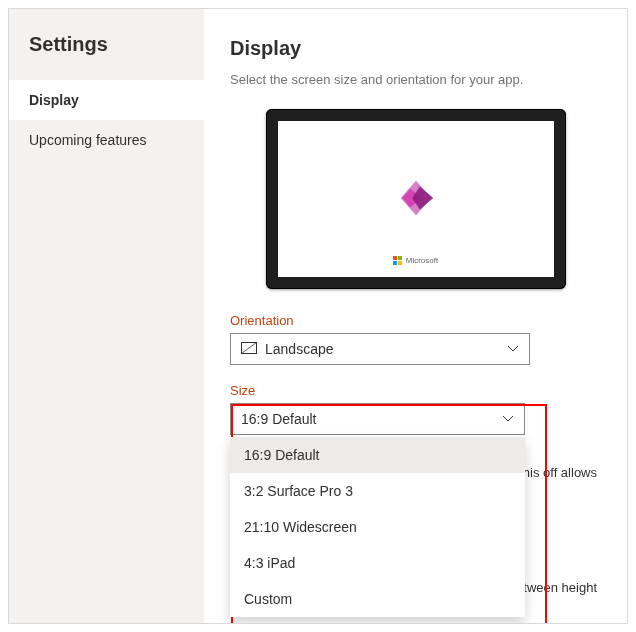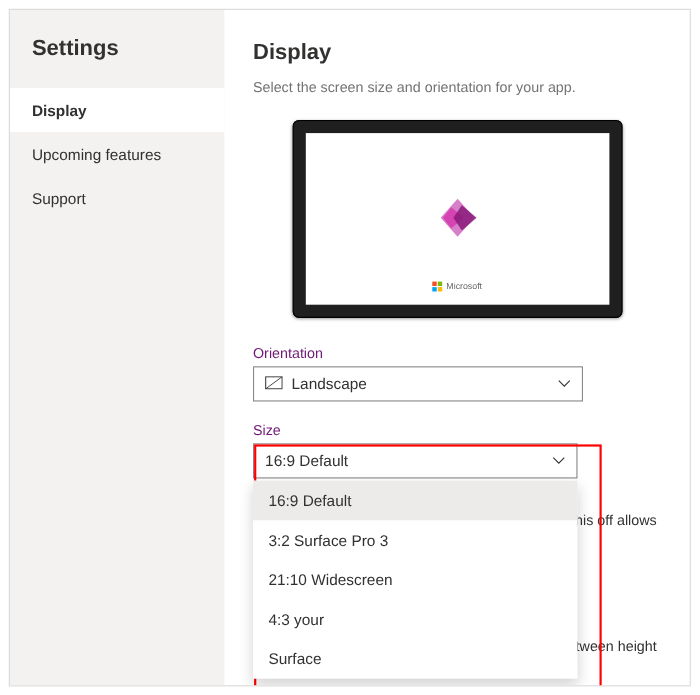--- a/index.html
+++ b/index.html
@@ -92,21 +92,21 @@
     grid-template-columns: 1fr 1fr;
     grid-template-rows: 1fr 1fr;
     gap: 1px;
   }
   .ms-sq div:nth-child(1){background:#f25022;}
   .ms-sq div:nth-child(2){background:#7fba00;}
   .ms-sq div:nth-child(3){background:#00a4ef;}
   .ms-sq div:nth-child(4){background:#ffb900;}
   .label {
     font-size: 13px;
-    color: #701a75;
+    color: #c2410c;
     margin-bottom: 5px;
   }
   .control-row { margin-bottom: 18px; }
   .select {
     width: 300px;
     border: 1px solid #8a8886;
     height: 32px;
     display: flex;
     align-items: center;
     padding: 0 10px;
@@ -163,23 +163,20 @@
 
 <div class="window">
 
   <div class="sidebar">
     <div class="sidebar-title">Settings</div>
     <div class="sidebar-item active">
       <span>Display</span>
     </div>
     <div class="sidebar-item">
       <span>Upcoming features</span>
-    </div>
-    <div class="sidebar-item">
-      <span>Support</span>
     </div>
   </div>
 
   <div class="main">
     <div class="main-title">Display</div>
     <div class="main-desc">Select the screen size and orientation for your app.</div>
 
     <div class="device">
       <div class="device-screen">
         <span>
@@ -234,24 +231,24 @@
           <div class="dropdown-item selected">
             <span>16:9 Default</span>
           </div>
           <div class="dropdown-item">
             <span>3:2 Surface Pro 3</span>
           </div>
           <div class="dropdown-item">
             <span>21:10 Widescreen</span>
           </div>
           <div class="dropdown-item">
-            <span>4:3 your</span>
-          </div>
-          <div class="dropdown-item">
-            <span>Surface</span>
+            <span>4:3 iPad</span>
+          </div>
+          <div class="dropdown-item">
+            <span>Custom</span>
           </div>
         </div>
       </div>
     </div>
 
     <div class="behind-text" style="text-align:right; margin-top:30px; padding-right:4px;">his off allows</div>
     <div class="behind-text" style="text-align:right; margin-top:100px; padding-right:4px;">between height</div>
 
   </div>
 

